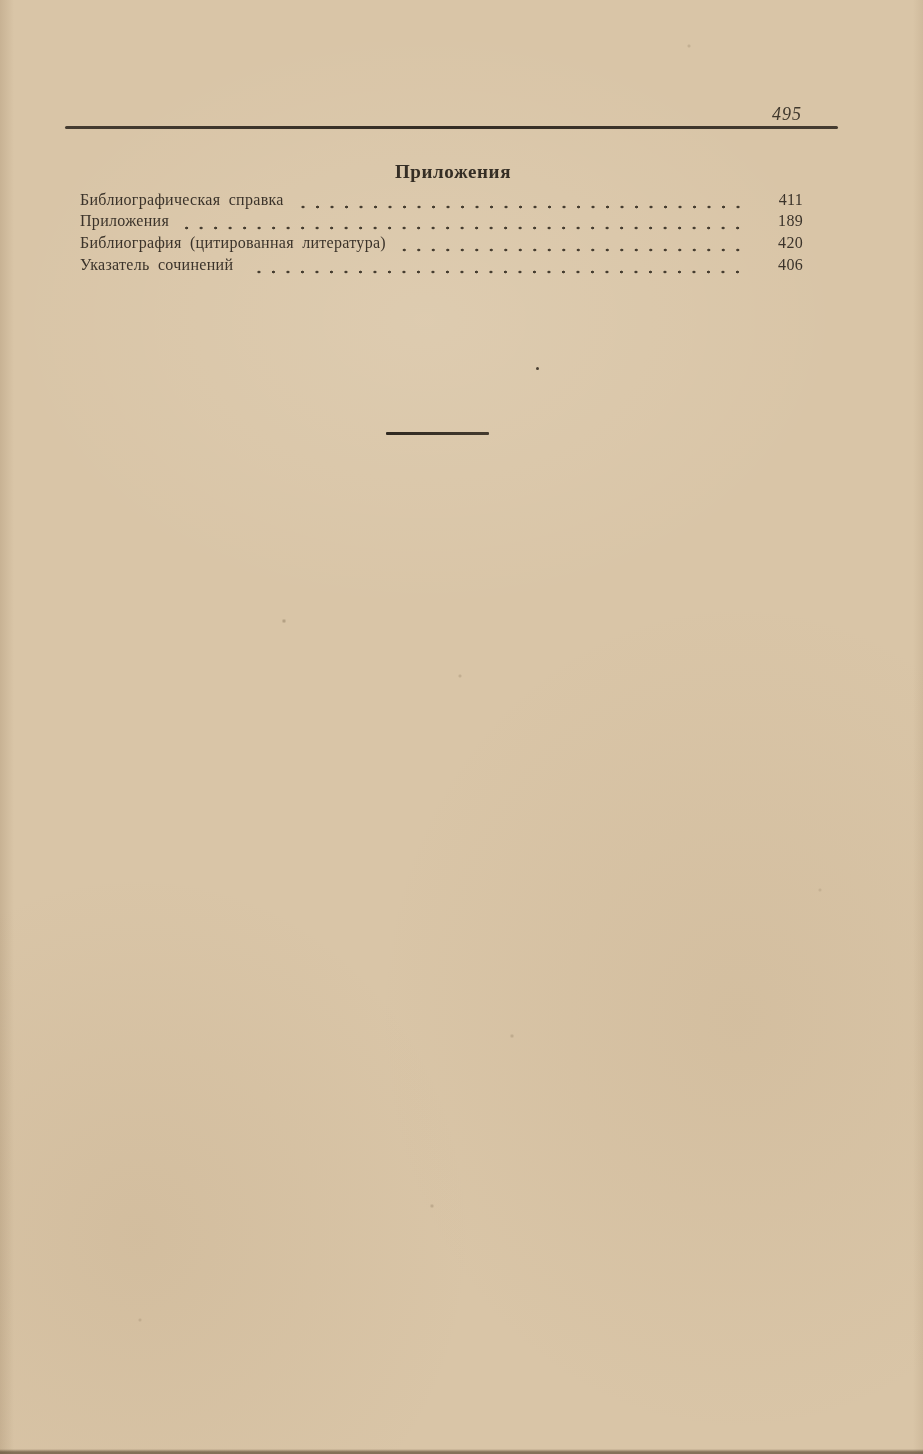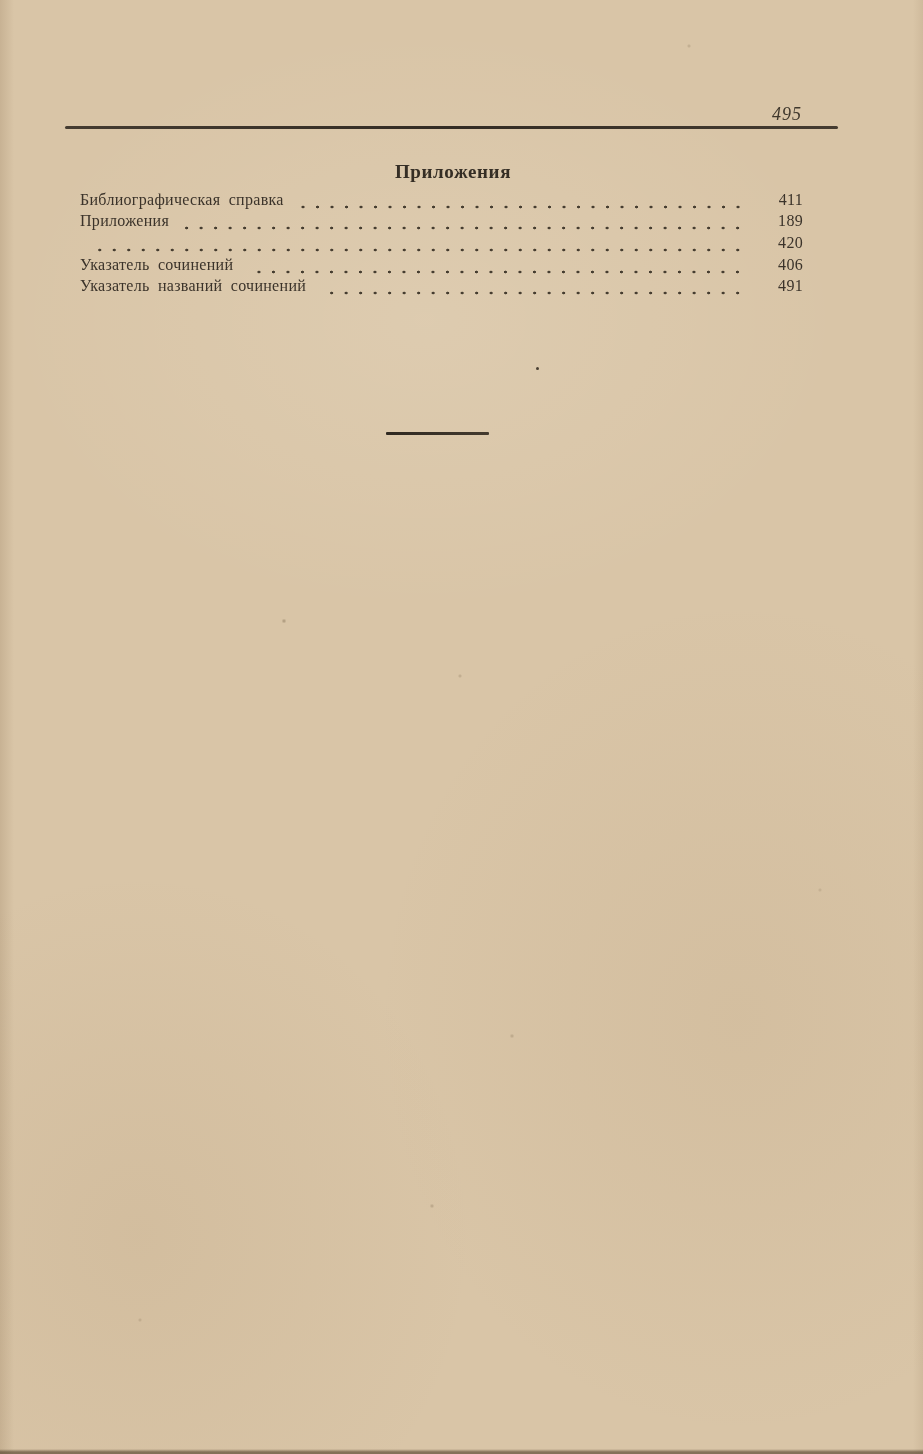--- a/index.html
+++ b/index.html
@@ -140,30 +140,26 @@
       <span class="toc-title">Библиографическая справка</span>
       <span class="toc-leader"></span>
       <span class="toc-page">411</span>
     </div>
     <div class="toc-row">
       <span class="toc-title">Приложения</span>
       <span class="toc-leader"></span>
       <span class="toc-page">189</span>
     </div>
     <div class="toc-row">
+      <span class="toc-title">Библиография (цитированная литература)</span>
       <span class="toc-leader"></span>
       <span class="toc-page">420</span>
     </div>
     <div class="toc-row">
       <span class="toc-title">Указатель сочинений</span>
       <span class="toc-leader"></span>
       <span class="toc-page">406</span>
     </div>
-    <div class="toc-row">
-      <span class="toc-title">Указатель названий сочинений</span>
-      <span class="toc-leader"></span>
-      <span class="toc-page">491</span>
-    </div>
   </div>
 
   <div class="ink-speck"></div>
   <div class="end-divider"></div>
 </div>
 
 </body></html>

